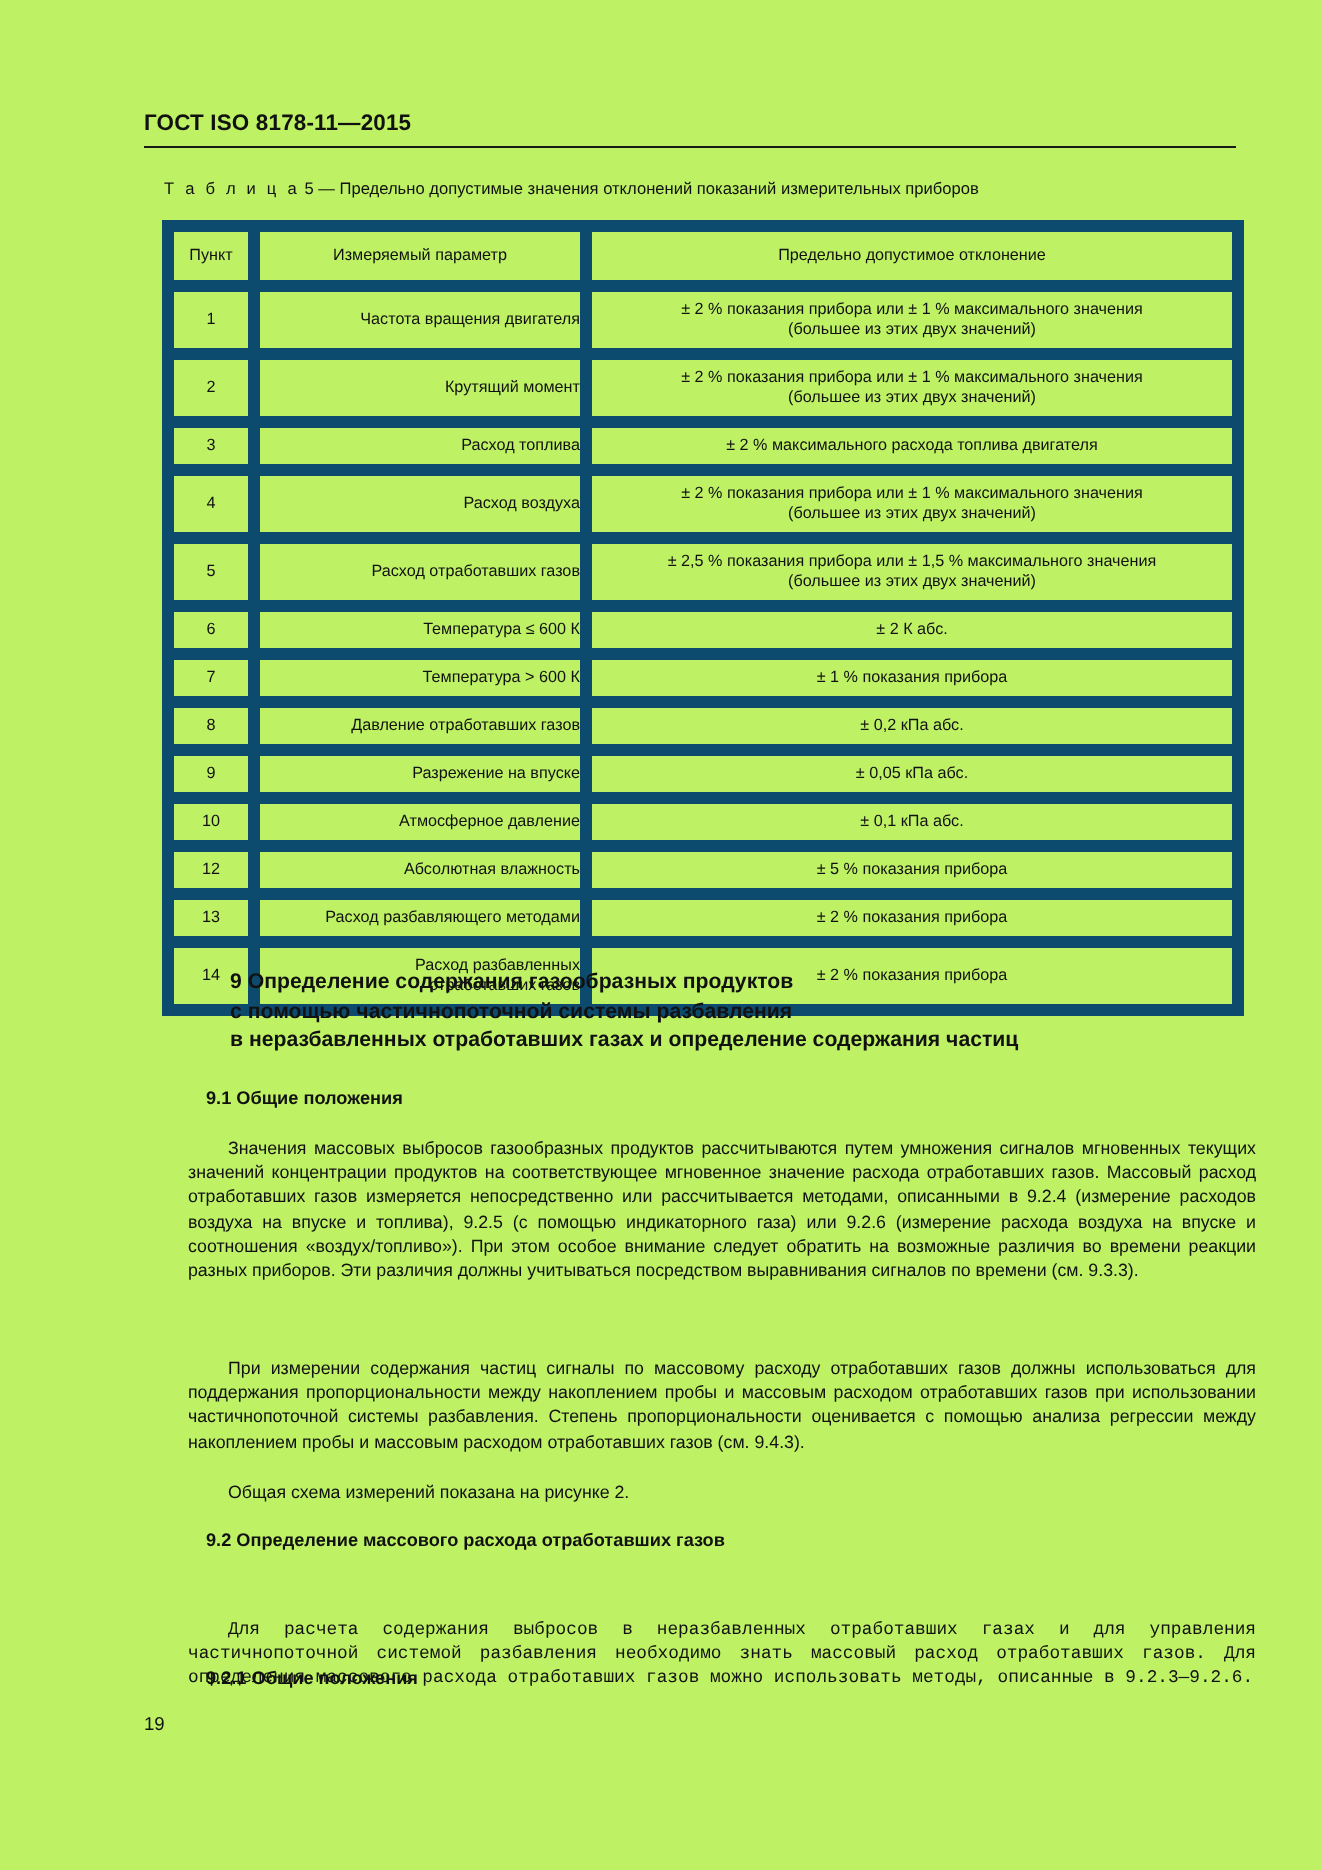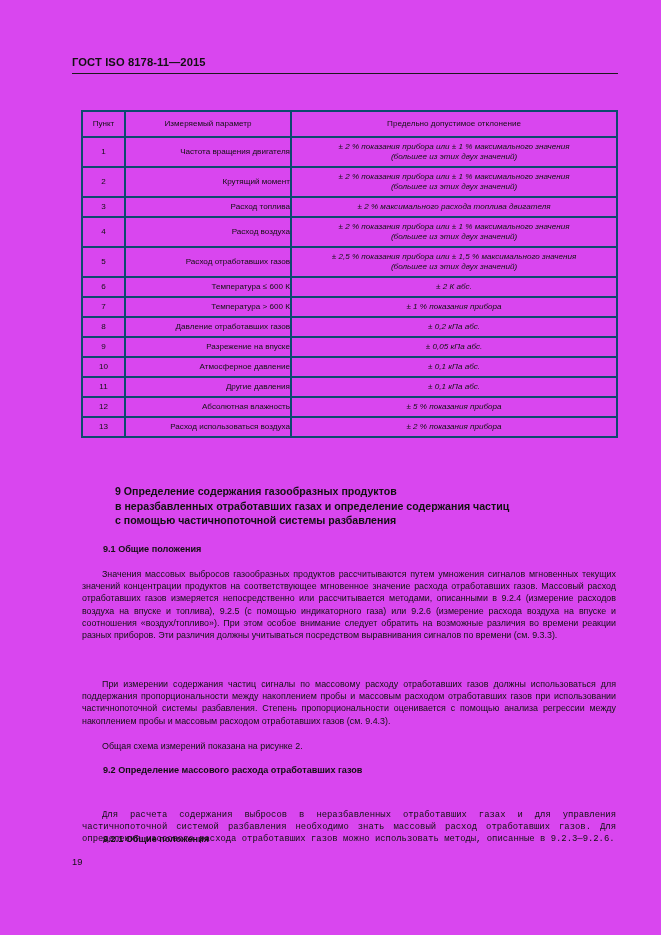--- a/index.html
+++ b/index.html
@@ -15,21 +15,21 @@
     font-family: "Liberation Sans", "DejaVu Sans", sans-serif;
     color: #111111;
     overflow: hidden;
   }
 
   .page {
     position: absolute;
     left: 0; top: 0;
     width: 661px;
     height: 935px;
-    background: #d946ef;
+    background: #bef264;
   }
 
   
   .page-header {
     position: absolute;
     left: 72px;
     top: 56px;
     width: 546px;
   }
   .page-header .gost-title {
@@ -75,21 +75,21 @@
     table-layout: fixed;
     font-size: 8.1px;
     line-height: 10.4px;
   }
   table.spec col.c-num   { width: 43px; }
   table.spec col.c-param { width: 166px; }
   table.spec col.c-dev   { width: 326px; }
 
   table.spec th,
   table.spec td {
-    border: 2px solid #0c4a6e;
+    border: 6px solid #0c4a6e;
     padding: 0;
     vertical-align: middle;
   }
   table.spec thead th {
     text-align: center;
     font-weight: normal;
     height: 20px;
     padding: 2px 3px;
   }
   table.spec thead tr th { border-bottom-width: 1px; }
@@ -100,21 +100,20 @@
   }
   .cell-param {
     text-align: right;
     padding: 3px 4px 3px 7px;
     vertical-align: middle;
   }
   .cell-dev {
     text-align: center;
     padding: 3px 5px;
     vertical-align: middle;
-    font-style: italic;
   }
   .cell-dev .l2 { display: block; }
 
   tr.r-tall td { height: 28px; }
   tr.r-short td { height: 18px; }
 
   
   .sec-heading {
     position: absolute;
     left: 103px;
@@ -134,21 +133,21 @@
     line-height: 12px;
     white-space: nowrap;
   }
   #subhead-91 { left: 103px; top: 543px; }
   #subhead-92 { left: 103px; top: 764px; }
   #subhead-921 { left: 103px; top: 785px; margin-top: 48px; }
 
   
   .para {
     position: absolute;
-    left: 82px;
+    left: 94px;
     width: 534px;
     font-size: 8.9px;
     line-height: 12.25px;
     text-align: justify;
     text-justify: inter-word;
     text-indent: 20px;
     hyphens: manual;
   }
   #para-1 { top: 559px; }
   #para-2 { top: 669px; }
@@ -167,20 +166,26 @@
 </head>
 <body>
 
 <div class="page">
 
   <div class="page-header">
     <div class="gost-title">ГОСТ ISO 8178-11—2015</div>
   </div>
   <div class="header-rule"></div>
 
+  <div class="table-caption">
+    <span class="tbl-word">Т а б л и ц а</span>
+    <span>5</span>
+    <span>—</span>
+    <span>Предельно допустимые значения отклонений показаний измерительных приборов</span>
+  </div>
 
   <div class="tbl-wrap">
     <table class="spec">
       <colgroup>
         <col class="c-num">
           <col class="c-param">
           <col class="c-dev">
       </colgroup>
       <thead>
         <tr>
@@ -258,48 +263,51 @@
           </td>
         </tr>
         <tr class="r-short">
           <td class="cell-num">10</td>
           <td class="cell-param">Атмосферное давление</td>
           <td class="cell-dev">
             <span class="l1">± 0,1 кПа абс.</span>
           </td>
         </tr>
         <tr class="r-short">
-          <td class="cell-num">11</td>
-          <td class="cell-param">Другие давления</td>
-          <td class="cell-dev">
-            <span class="l1">± 0,1 кПа абс.</span>
-          </td>
-        </tr>
-        <tr class="r-short">
           <td class="cell-num">12</td>
           <td class="cell-param">Абсолютная влажность</td>
           <td class="cell-dev">
             <span class="l1">± 5 % показания прибора</span>
           </td>
         </tr>
         <tr class="r-short">
           <td class="cell-num">13</td>
-          <td class="cell-param">Расход использоваться воздуха</td>
+          <td class="cell-param">Расход разбавляющего методами</td>
+          <td class="cell-dev">
+            <span class="l1">± 2 % показания прибора</span>
+          </td>
+        </tr>
+        <tr class="r-tall">
+          <td class="cell-num">14</td>
+          <td class="cell-param">
+            <span>Расход разбавленных</span><br>
+            <span>отработавших газов</span>
+          </td>
           <td class="cell-dev">
             <span class="l1">± 2 % показания прибора</span>
           </td>
         </tr>
       </tbody>
     </table>
   </div>
 
   <div class="sec-heading">
     <span class="ln">9 Определение содержания газообразных продуктов</span>
+    <span class="ln">с помощью частичнопоточной системы разбавления</span>
     <span class="ln">в неразбавленных отработавших газах и определение содержания частиц</span>
-    <span class="ln">с помощью частичнопоточной системы разбавления</span>
   </div>
 
   <div class="subhead" id="subhead-91">9.1 Общие положения</div>
 
   <p class="para" id="para-1">Значения массовых выбросов газообразных продуктов рассчитываются путем умножения сигналов мгновенных текущих значений концентрации продуктов на соответствующее мгновенное значение расхода отработавших газов. Массовый расход отработавших газов измеряется непосредственно или рассчитывается методами, описанными в 9.2.4 (измерение расходов воздуха на впуске и топлива), 9.2.5 (с помощью индикаторного газа) или 9.2.6 (измерение расхода воздуха на впуске и соотношения «воздух/топливо»). При этом особое внимание следует обратить на возможные различия во времени реакции разных приборов. Эти различия должны учитываться посредством выравнивания сигналов по времени (см. 9.3.3).</p>
   <p class="para" id="para-2">При измерении содержания частиц сигналы по массовому расходу отработавших газов должны использоваться для поддержания пропорциональности между накоплением пробы и массовым расходом отработавших газов при использовании частичнопоточной системы разбавления. Степень пропорциональности оценивается с помощью анализа регрессии между накоплением пробы и массовым расходом отработавших газов (см. 9.4.3).</p>
   <p class="para" id="para-3">Общая схема измерений показана на рисунке 2.</p>
 
   <div class="subhead" id="subhead-92">9.2 Определение массового расхода отработавших газов</div>
   <div class="subhead" id="subhead-921">9.2.1 Общие положения</div>

